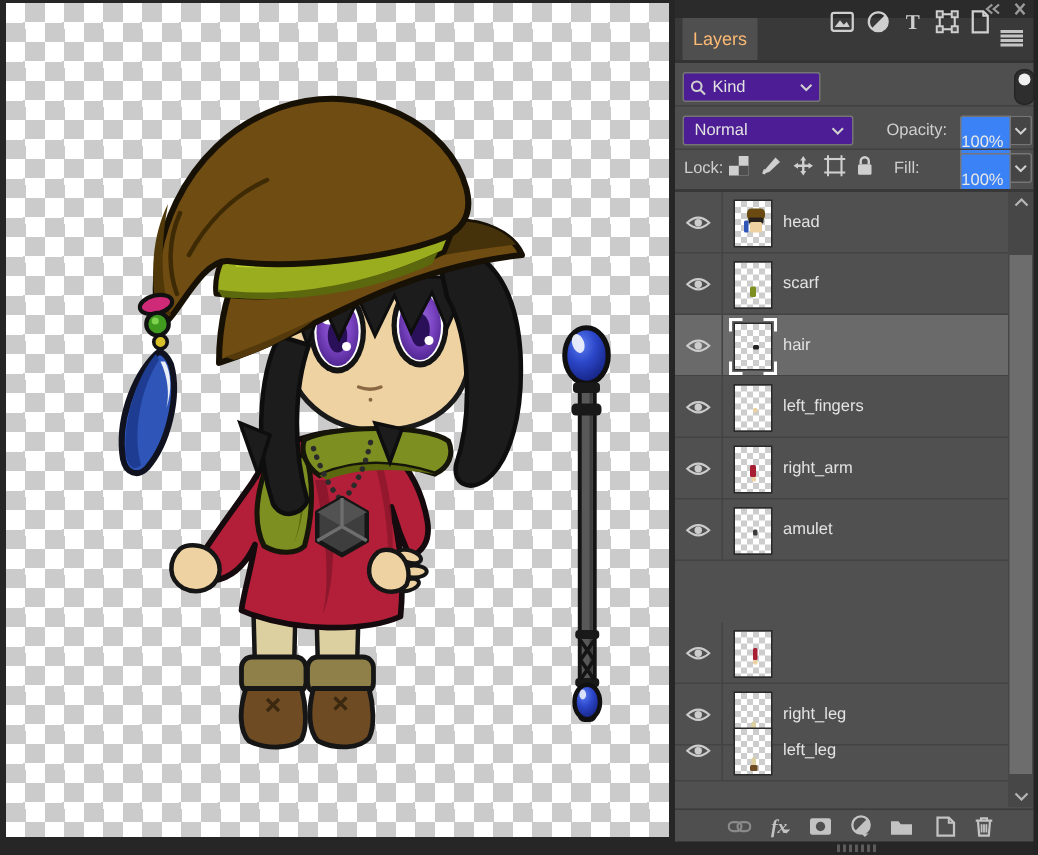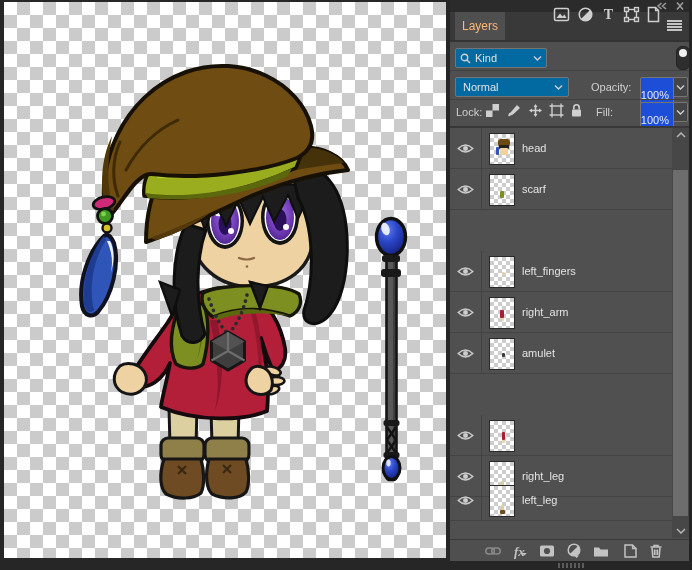--- a/index.html
+++ b/index.html
@@ -16,23 +16,23 @@
   .topbar{position:absolute;left:0;top:0;width:242px;height:12px;background:#2b2b2b;}
   .topbar .ic{position:absolute;top:2px;width:12px;height:8px;cursor:pointer;}
   .tabbar{position:absolute;left:0;top:12px;width:242px;height:28px;background:#393939;}
   .tab{position:absolute;left:5px;top:0;width:50px;height:28px;background:#4f4f4f;
        display:flex;align-items:center;justify-content:center;color:#fdba74;font-size:12px;}
   .burger{position:absolute;right:10px;top:8px;width:15px;height:11px;cursor:pointer;}
   .burger i{display:block;height:1.5px;background:#c4c4c4;margin:0 0 1.6px 0;}
   .sep{position:absolute;left:0;width:242px;height:2px;background:#333;}
   .ctl-div{position:absolute;left:0;width:239px;height:1px;background:#414141;}
   
-  .select{position:absolute;height:20px;border:1px solid #757575;border-radius:2px;background:#0369a1;
+  .select{position:absolute;height:20px;border:1px solid #757575;border-radius:2px;background:#4c1d95;
           display:flex;align-items:center;cursor:pointer;box-sizing:border-box;color:#e2e2e2;}
-  .vbox{position:absolute;height:35px;border:1px solid #757575;border-radius:2px 0 0 2px;background:#1d4ed8;
+  .vbox{position:absolute;height:35px;border:1px solid #757575;border-radius:2px 0 0 2px;background:#3b82f6;
         box-sizing:border-box;display:flex;align-items:center;justify-content:flex-end;padding-right:4px;color:#e8e8e8;text-align:right;}
   .vchev{position:absolute;height:20px;width:14px;border:1px solid #757575;border-left:none;border-radius:0 2px 2px 0;
          background:#454545;box-sizing:border-box;display:flex;align-items:center;justify-content:center;cursor:pointer;}
   .lbl{position:absolute;color:#cfcfcf;}
   .fic{position:absolute;top:6px;width:17px;height:17px;cursor:pointer;}
   .lic{position:absolute;top:6px;width:15px;height:15px;cursor:pointer;}
   .toggle{position:absolute;width:12px;height:22px;border-radius:6px;background:#2e2e2e;border:1px solid #242424;cursor:pointer;}
   .toggle b{position:absolute;left:1.5px;top:1.5px;width:8px;height:8px;border-radius:50%;background:#f0f0f0;}
   
   .list{position:absolute;left:0;top:128px;width:277px;height:410px;background:#505050;}
@@ -341,20 +341,38 @@
               <circle cx="9" cy="6" r="2.7" fill="#cccccc"></circle>
             </svg>
           </div>
         <div class="thumb-wrap">
             <div class="thumb">
               <div class="mark" style="left: 10px; top: 16px; width: 4px; height: 7px; background: rgb(125, 143, 33); border-radius: 1px;"></div>
             </div>
           </div>
         <span class="lname">scarf</span>
       </div>
+      <div class="layer-row selected" style="top:82px">
+        <div class="eye-cell">
+            <svg width="17" height="11" viewBox="0 0 18 12">
+              <path d="M1,6 Q9,-1.5 17,6 Q9,13.5 1,6 Z" fill="none" stroke="#cccccc" stroke-width="1.5"></path>
+              <circle cx="9" cy="6" r="2.7" fill="#cccccc"></circle>
+            </svg>
+          </div>
+        <div class="thumb-wrap">
+            <div class="thumb">
+              <div class="mark" style="left: 12px; top: 14px; width: 4px; height: 3px; background: rgb(35, 35, 35); border-radius: 1px;"></div>
+            </div>
+            <span class="corner c-tl"></span>
+            <span class="corner c-tr"></span>
+            <span class="corner c-bl"></span>
+            <span class="corner c-br"></span>
+          </div>
+        <span class="lname">hair</span>
+      </div>
       <div class="layer-row" style="top:123px">
         <div class="eye-cell">
             <svg width="17" height="11" viewBox="0 0 18 12">
               <path d="M1,6 Q9,-1.5 17,6 Q9,13.5 1,6 Z" fill="none" stroke="#cccccc" stroke-width="1.5"></path>
               <circle cx="9" cy="6" r="2.7" fill="#cccccc"></circle>
             </svg>
           </div>
         <div class="thumb-wrap">
             <div class="thumb">
               <div class="mark" style="left: 12px; top: 15px; width: 3px; height: 3px; background: rgb(232, 208, 160); border-radius: 1px;"></div>

